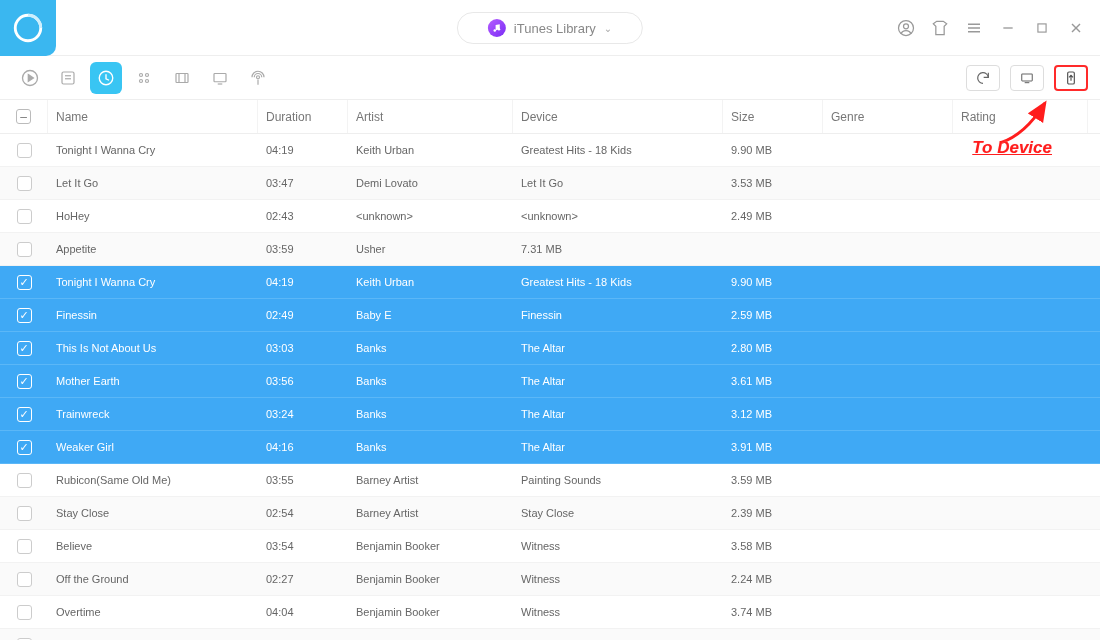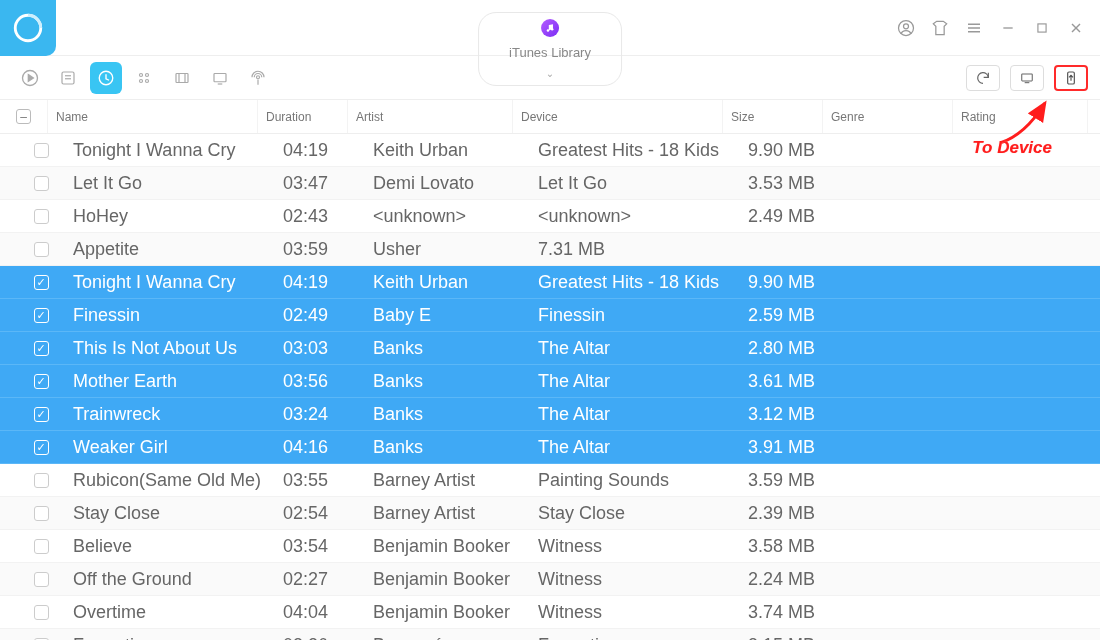--- a/index.html
+++ b/index.html
@@ -32,21 +32,20 @@
     position:absolute;
     left:50%; transform:translateX(-50%);
     top:12px;
     display:flex; align-items:center;
     gap:8px;
     padding: 6px 30px;
     border:1px solid #e8e8e8;
     border-radius: 18px;
     color:#888;
     cursor:pointer;
-    flex-direction:column;
   }
   .center-drop .musicico{
     width:18px;height:18px;border-radius:50%;
     background: linear-gradient(135deg,#b55cff,#7a2df5);
     display:flex;align-items:center;justify-content:center;
   }
   .win-controls { display:flex; align-items:center; gap:10px; color:#999;}
   .win-controls .ico{ width:24px;height:24px;display:flex;align-items:center;justify-content:center;cursor:pointer;}
   .toolbar{
     height:44px;
@@ -83,23 +82,22 @@
     height:34px;
     border-bottom:1px solid #eee;
     font-size:12px;color:#777;
     padding-right:12px;
   }
   .thead > div{ border-right:1px solid #f3f3f3; height:100%; display:flex; align-items:center; padding-left:8px;}
   .thead > div:first-child{justify-content:center;padding-left:0;}
   .trow{
     height:33px;
     border-bottom:1px solid #f2f2f2;
-    font-size:18px;
+    font-size:11px;
     color:#666;
-    padding-left:17px;
   }
   .trow:nth-child(even){ background:#fafafa;}
   .trow > div{ padding-left:8px; white-space:nowrap; overflow:hidden; text-overflow:ellipsis;}
   .trow .chk{ display:flex; justify-content:center; padding-left:0;}
   .trow.selected{
     background:#3fa9f5 !important;
     color:#fff;
     border-bottom:1px solid #5bb7f7;
   }
   .checkbox{
@@ -123,20 +121,21 @@
   
   .annot-label{
     position:absolute;
     top:138px; right:48px;
     color:#ff1d1d;
     font-weight:bold;
     font-size:17px;
     font-style:italic;
     text-shadow:0 0 1px #ffbcbc;
     pointer-events:none;
+    text-decoration:underline;
   }
   .annot-arrow{
     position:absolute;
     top:95px; right:40px;
     pointer-events:none;
   }
   
   .table-wrap::-webkit-scrollbar{width:10px;}
   .table-wrap::-webkit-scrollbar-thumb{background:#d9d9d9;border-radius:5px;}
 </style>

